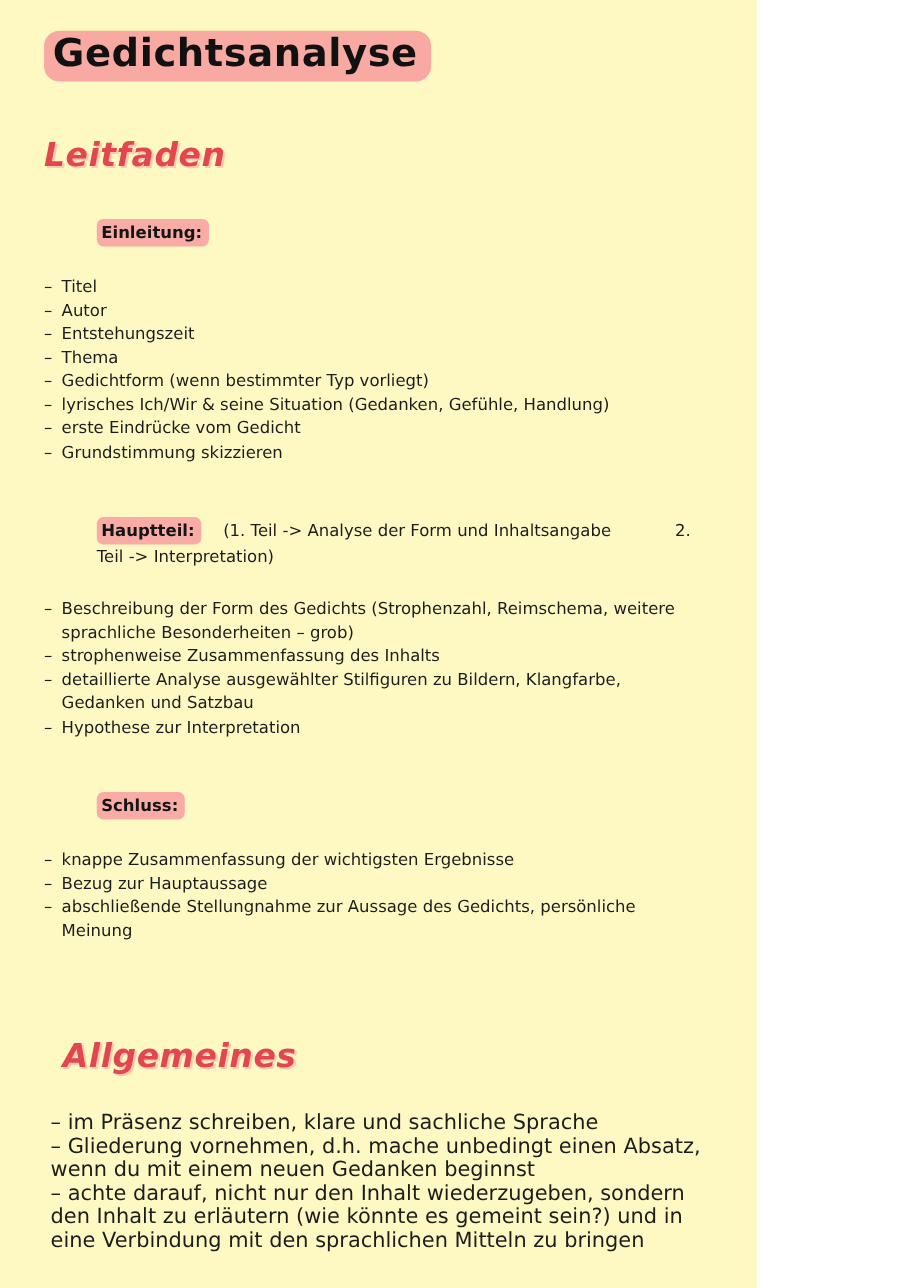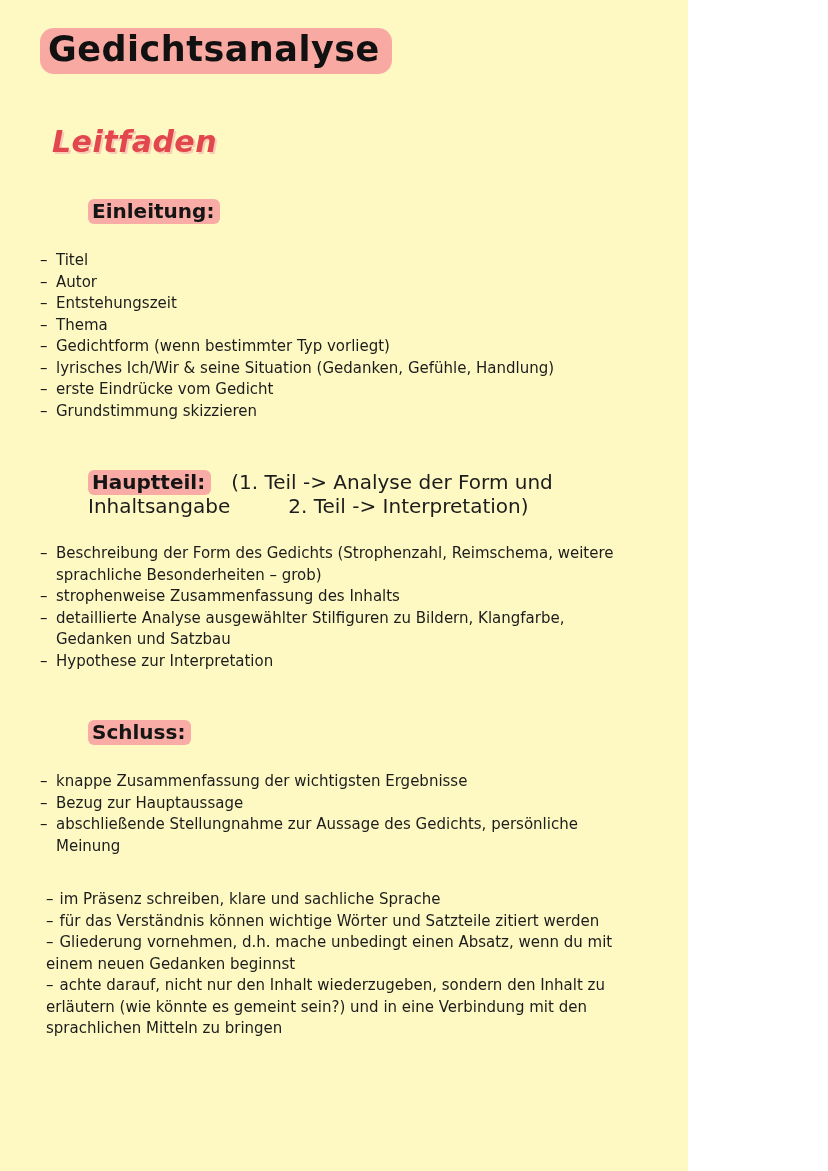--- a/index.html
+++ b/index.html
@@ -30,33 +30,33 @@
     font-weight: 700;
     letter-spacing: 0.5px;
     color: #111111;
     background: #f8a9a2;
     border-radius: 14px;
     padding: 4px 12px 7px 8px;
   }
 
   
   .red-heading {
-    margin: 12px;
+    margin: 0;
     font-size: 30px;
     font-weight: 700;
     font-style: italic;
     color: #e2474e;
     text-shadow: 2px 2px 0 rgba(248, 178, 172, 0.65);
     letter-spacing: 0.5px;
   }
   .red-heading.leitfaden { margin-top: 50px; }
   .red-heading.allgemeines { margin-top: 86px; margin-left: 17px; }
 
   
-  .label-row { margin-top: 48px; line-height: 22px; font-size: 20px; padding-left: 48px; }
+  .label-row { margin-top: 48px; line-height: 22px; font-size: 15px; padding-left: 48px; }
   .label-row.first { margin-top: 40px; }
   .hl {
     display: inline-block;
     font-weight: 700;
     color: #151515;
     background: #f8aca5;
     border-radius: 6px;
     padding: 1px 6px 2px 4px;
   }
   .after-label { font-weight: 400; margin-left: 20px; }
@@ -79,21 +79,21 @@
   }
   .li .txt {
     flex: 1 1 auto;
   }
 
   
   .flat-list {
     margin-top: 32px;
     margin-left: 6px;
     max-width: 742px;
-    font-size: 15px;
+    font-size: 19px;
     line-height: 21.5px;
   }
   .flat-list p {
     margin: 0;
   }
   .flat-list .dash-inline { margin-right: 6px; }
 </style>
 </head>
 <body>
 
@@ -176,21 +176,21 @@
     <div class="li">
         <span class="dash">–</span>
         <span class="txt">Bezug zur Hauptaussage</span>
       </div>
     <div class="li">
         <span class="dash">–</span>
         <span class="txt">abschließende Stellungnahme zur Aussage des Gedichts, persönliche Meinung</span>
       </div>
   </div>
 
+  <h2 class="red-heading allgemeines">Allgemeines</h2>
 
   <div class="flat-list">
     <p><span class="dash-inline">–</span><span>im Präsenz schreiben, klare und sachliche Sprache</span></p>
-    <p><span class="dash-inline">–</span><span>für das Verständnis können wichtige Wörter und Satzteile zitiert werden</span></p>
     <p><span class="dash-inline">–</span><span>Gliederung vornehmen, d.h. mache unbedingt einen Absatz, wenn du mit einem neuen Gedanken beginnst</span></p>
     <p><span class="dash-inline">–</span><span>achte darauf, nicht nur den Inhalt wiederzugeben, sondern den Inhalt zu erläutern (wie könnte es gemeint sein?) und in eine Verbindung mit den sprachlichen Mitteln zu bringen</span></p>
   </div>
 
 </div>
 
 </body></html>

